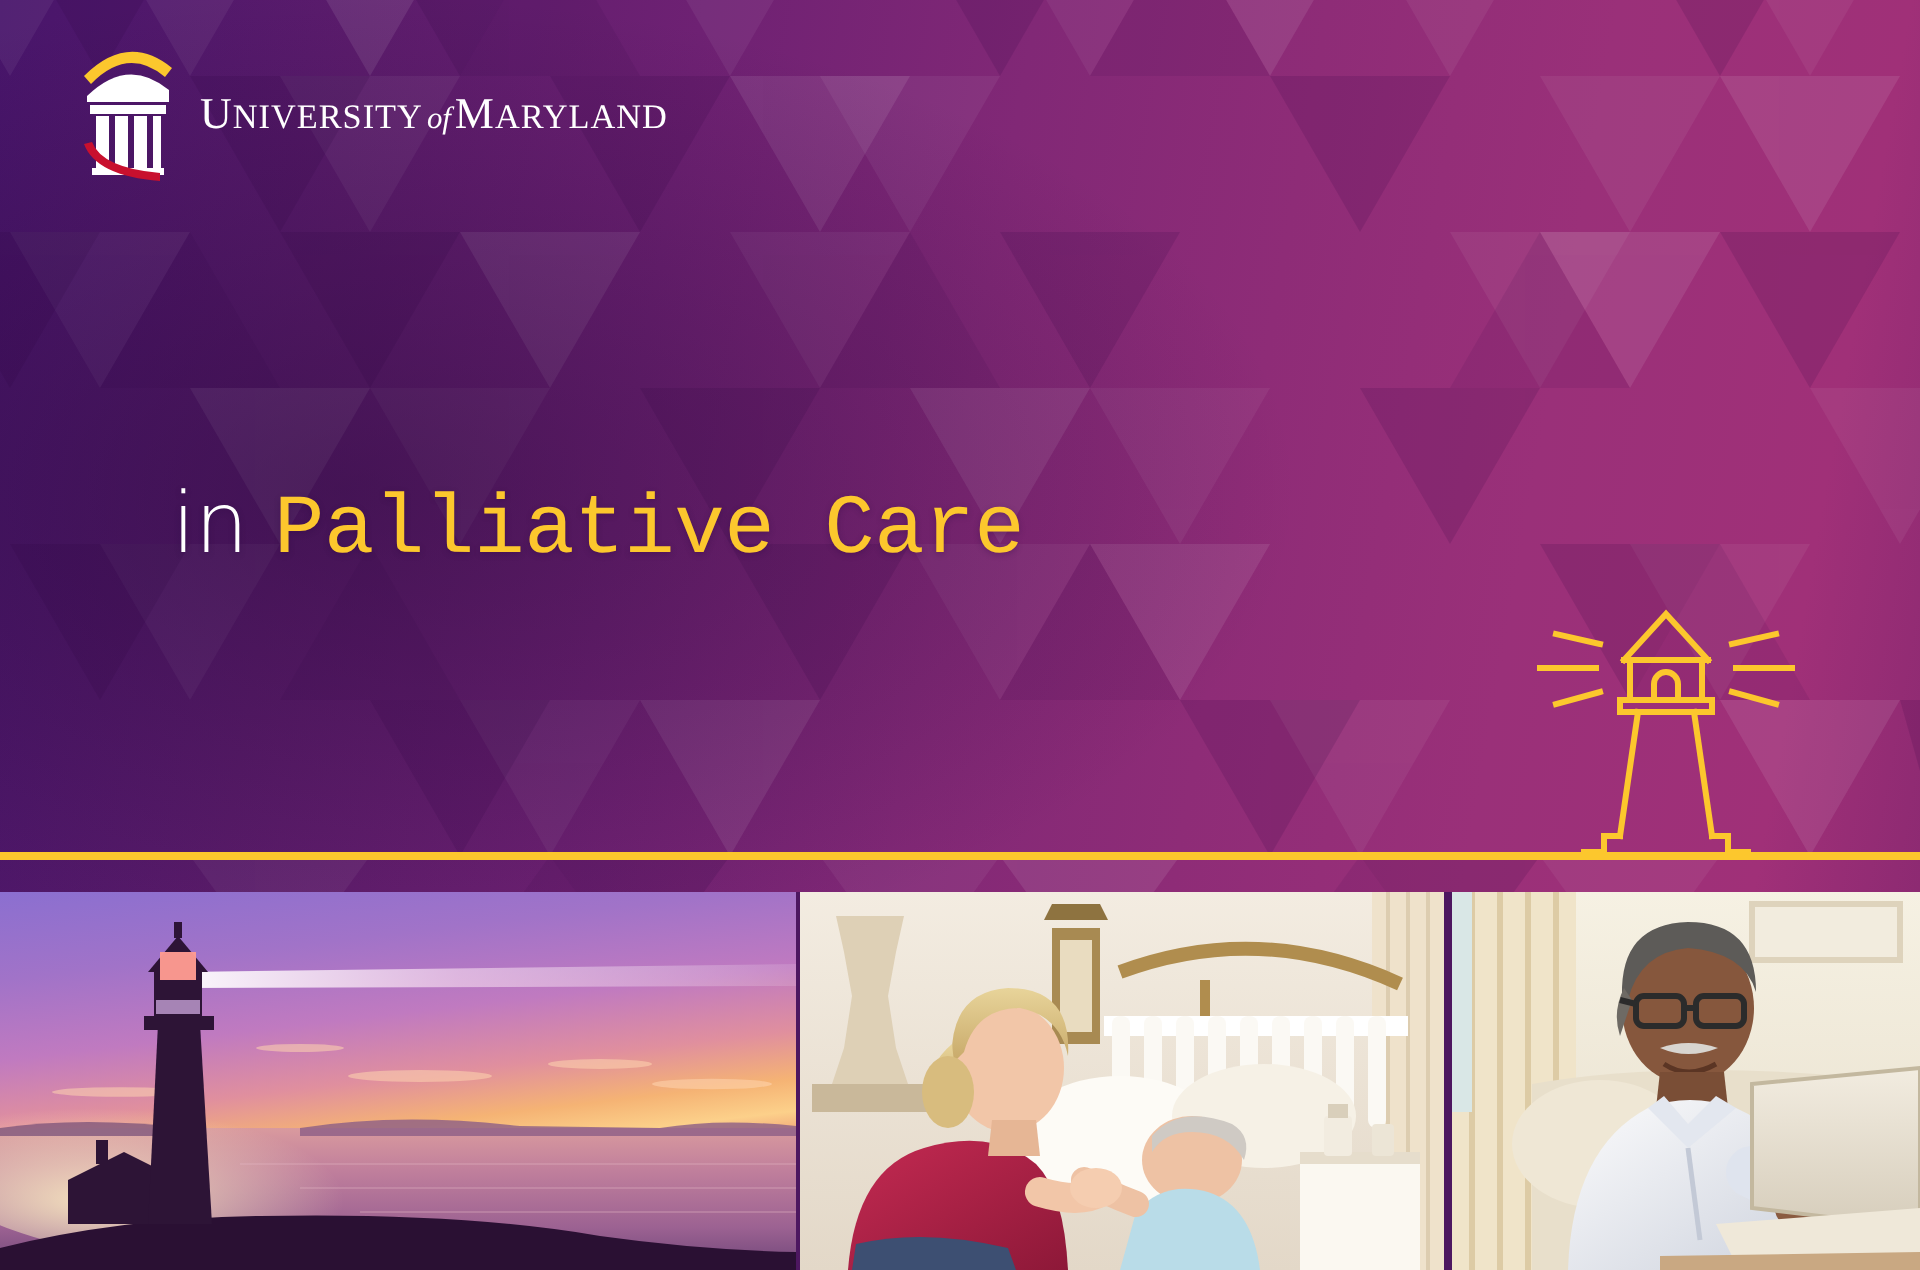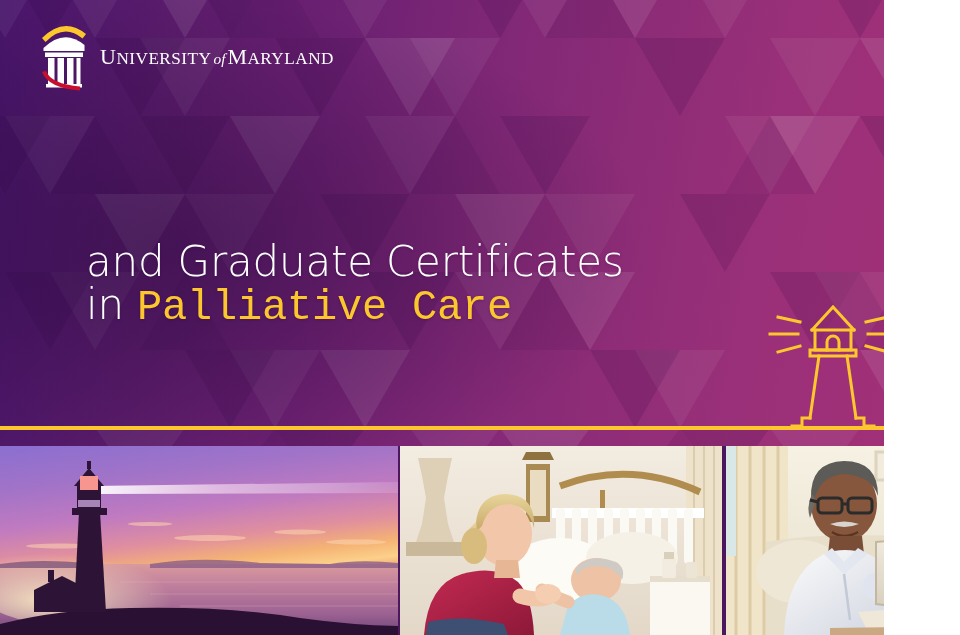--- a/index.html
+++ b/index.html
@@ -1,20 +1,20 @@
 <!DOCTYPE html>
 <html><head>
 <meta charset="utf-8">
 <style>
   html,body{margin:0;padding:0;background:#fff;}
   body{font-family:"Liberation Sans", sans-serif;}
 
   .banner{
     position:relative;
-    width:884px;height:635px;
+    width:960px;height:635px;
     overflow:hidden;
     background:#5b1f6a;
   }
 
   
   .hero{
     position:absolute;left:0;top:0;width:960px;height:446px;
     overflow:hidden;
     background:
       linear-gradient(100deg,#48156b 0%, #5c1c6c 18%, #6e2173 34%, #812876 50%, #8e2c77 64%, #9a3079 78%, #a03078 92%, #8d2a72 100%);
@@ -186,21 +186,20 @@
 
           <path d="M4 54 Q10 70 42 72.5 L42 68.5 Q13 66 8 53 Z" fill="#c8102e"></path>
         </svg>
       </div>
       <div class="logo-text">
         <div class="logo-line1"><span class="sc-big">U</span><span class="sc-small">NIVERSITY</span><span class="of-italic">of</span><span class="sc-big">M</span><span class="sc-small">ARYLAND</span></div>
       </div>
     </div>
 
     <div class="headline">
-      <span class="hl-line">and Graduate Certificates</span>
       <span class="hl-line"><span>in </span><span class="accent">Palliative Care</span></span>
     </div>
 
     <div class="lighthouse">
       <svg viewBox="0 0 142 140">
         <g fill="none" stroke="#fcc72d" stroke-width="3" stroke-linecap="square" stroke-linejoin="miter">
 
           <polyline points="50,38 71,15 92,38"></polyline>
 
           <polyline points="53,38 53,58 89,58 89,38"></polyline>

